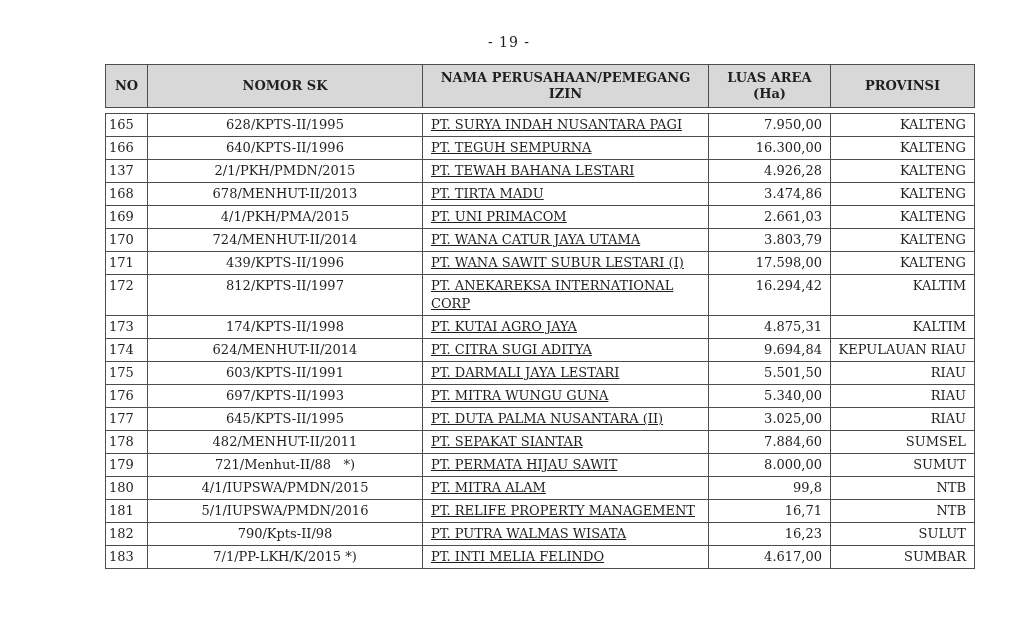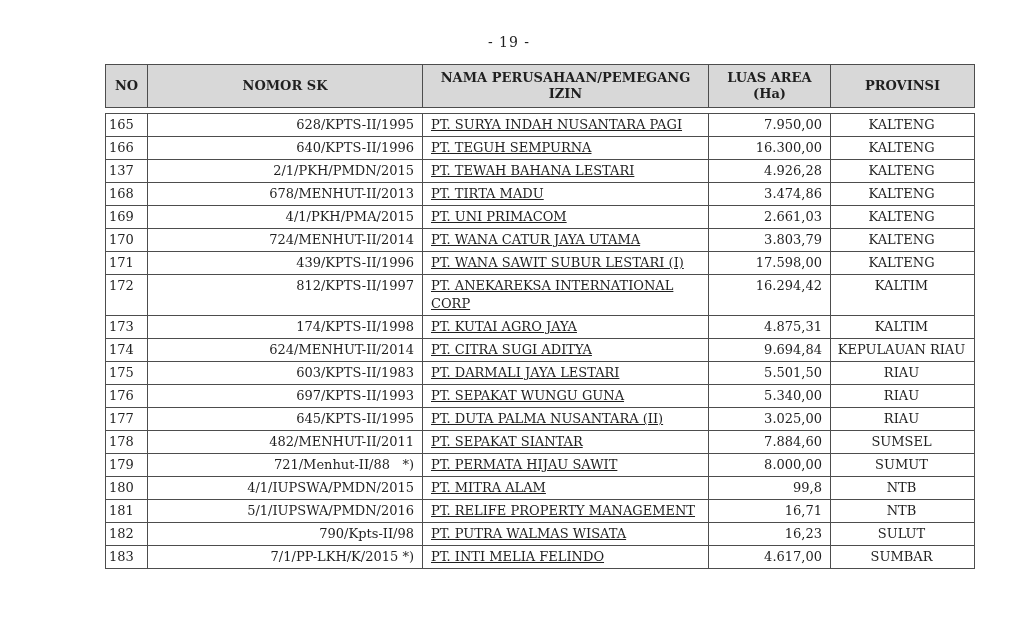--- a/index.html
+++ b/index.html
@@ -56,24 +56,24 @@
     border: 1px solid #4d4d4d;
     font-size: 13px;
     line-height: 18px;
     padding: 2px 8px;
     vertical-align: top;
     height: 23px;
     box-sizing: border-box;
     overflow: hidden;
   }
   td.c-no  { padding: 2px 3px; }
-  td.c-sk  { text-align: right; }
+  td.c-sk  { text-align: center; }
   td.c-nama { text-align: left; white-space: pre-line; text-decoration: underline; }
   td.c-luas { text-align: right; padding-left: 28px; }
-  td.c-prov { text-align: center; padding-left: 6px; }
+  td.c-prov { text-align: right; padding-left: 6px; }
 </style>
 </head>
 <body>
 
 <div class="sheet">
 
   <div class="page-number">- 19 -</div>
 
   <div class="table-wrap">
 
@@ -172,29 +172,29 @@
   </tr>
           <tr>
     <td class="c-no">174</td>
     <td class="c-sk">624/MENHUT-II/2014</td>
     <td class="c-nama">PT. CITRA SUGI ADITYA</td>
     <td class="c-luas">9.694,84</td>
     <td class="c-prov">KEPULAUAN RIAU</td>
   </tr>
           <tr>
     <td class="c-no">175</td>
-    <td class="c-sk">603/KPTS-II/1983</td>
+    <td class="c-sk">603/KPTS-II/1991</td>
     <td class="c-nama">PT. DARMALI JAYA LESTARI</td>
     <td class="c-luas">5.501,50</td>
     <td class="c-prov">RIAU</td>
   </tr>
           <tr>
     <td class="c-no">176</td>
     <td class="c-sk">697/KPTS-II/1993</td>
-    <td class="c-nama">PT. SEPAKAT WUNGU GUNA</td>
+    <td class="c-nama">PT. MITRA WUNGU GUNA</td>
     <td class="c-luas">5.340,00</td>
     <td class="c-prov">RIAU</td>
   </tr>
           <tr>
     <td class="c-no">177</td>
     <td class="c-sk">645/KPTS-II/1995</td>
     <td class="c-nama">PT. DUTA PALMA NUSANTARA (II)</td>
     <td class="c-luas">3.025,00</td>
     <td class="c-prov">RIAU</td>
   </tr>

